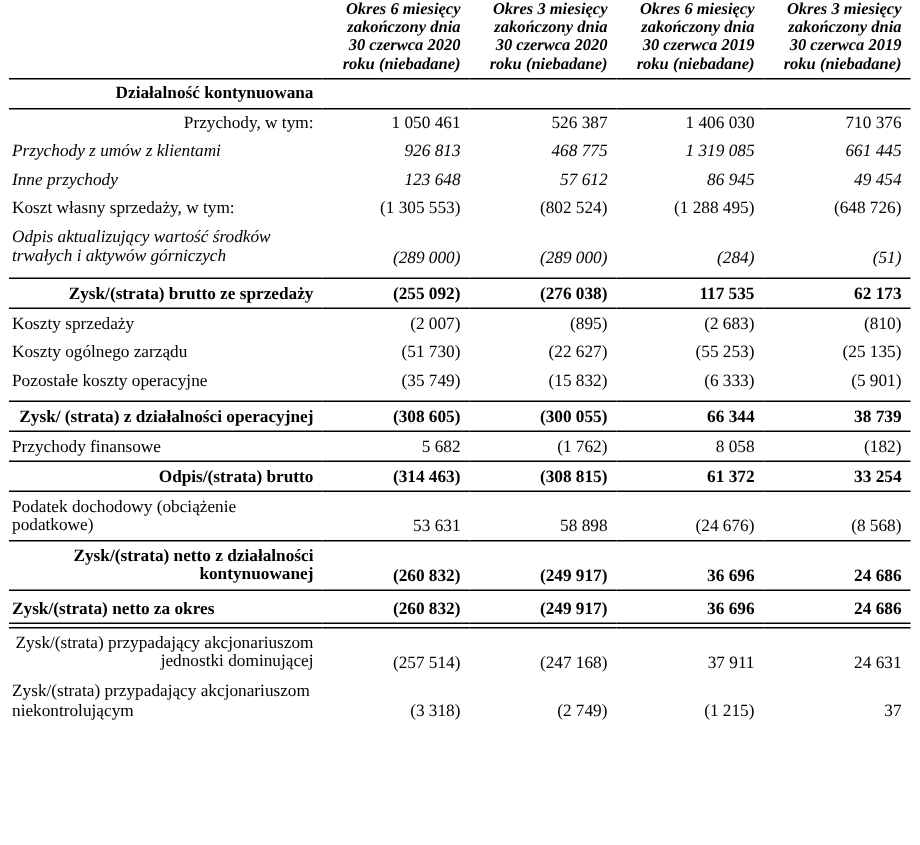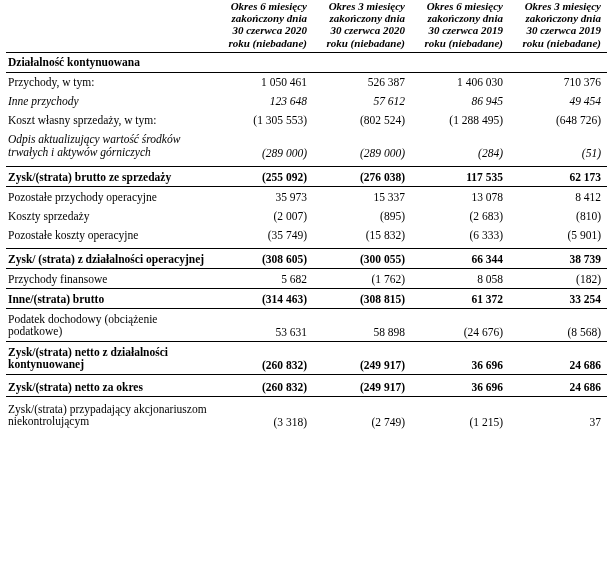--- a/index.html
+++ b/index.html
@@ -55,21 +55,21 @@
   }
   td.num {
     text-align: right;
     padding-right: 6px;
     white-space: nowrap;
   }
   .b { font-weight: bold; }
   .i { font-style: italic; }
   .indent { padding-left: 10px; }
   
-  .bt td { border-top: 1px solid #000; }
+  .bt td { border-top: 1px solid #000; text-align: right; }
   .bb td { border-bottom: 1px solid #000; margin-left: 11px; }
   .spacer td { height: 4px; padding: 0; line-height: 4px; font-size: 0; }
   .spacer-sm td { height: 2px; padding: 0; line-height: 2px; font-size: 0; }
   .two-line { line-height: 12.6px; }
 </style>
 </head>
 <body>
 
 <div class="sheet">
   <table class="fin">
@@ -120,20 +120,27 @@
       </tr>
 
       <tr class="row bt">
         <td class="label">Przychody, w tym:</td>
         <td class="num">1 050 461</td>
         <td class="num">526 387</td>
         <td class="num">1 406 030</td>
         <td class="num">710 376</td>
       </tr>
 
+      <tr class="row">
+        <td class="label i indent">Przychody z umów z klientami</td>
+        <td class="num i">926 813</td>
+        <td class="num i">468 775</td>
+        <td class="num i">1 319 085</td>
+        <td class="num i">661 445</td>
+      </tr>
 
       <tr class="row">
         <td class="label i indent">Inne przychody</td>
         <td class="num i">123 648</td>
         <td class="num i">57 612</td>
         <td class="num i">86 945</td>
         <td class="num i">49 454</td>
       </tr>
 
       <tr class="row">
@@ -157,36 +164,36 @@
         </tr>
 
       <tr class="row bt bb">
         <td class="label b">Zysk/(strata) brutto ze sprzedaży</td>
         <td class="num b">(255 092)</td>
         <td class="num b">(276 038)</td>
         <td class="num b">117 535</td>
         <td class="num b">62 173</td>
       </tr>
 
-      <tr class="row">
-        <td class="label">Pozostałe przychody operacyjne</td>
-        <td class="num">35 973</td>
-        <td class="num">15 337</td>
-        <td class="num">13 078</td>
-        <td class="num">8 412</td>
-      </tr>
 
       <tr class="row">
         <td class="label">Koszty sprzedaży</td>
         <td class="num">(2 007)</td>
         <td class="num">(895)</td>
         <td class="num">(2 683)</td>
         <td class="num">(810)</td>
       </tr>
 
+      <tr class="row">
+        <td class="label">Koszty ogólnego zarządu</td>
+        <td class="num">(51 730)</td>
+        <td class="num">(22 627)</td>
+        <td class="num">(55 253)</td>
+        <td class="num">(25 135)</td>
+      </tr>
 
       <tr class="row">
         <td class="label">Pozostałe koszty operacyjne</td>
         <td class="num">(35 749)</td>
         <td class="num">(15 832)</td>
         <td class="num">(6 333)</td>
         <td class="num">(5 901)</td>
       </tr>
 
       <tr class="spacer">
@@ -204,21 +211,21 @@
       <tr class="row">
         <td class="label">Przychody finansowe</td>
         <td class="num">5 682</td>
         <td class="num">(1 762)</td>
         <td class="num">8 058</td>
         <td class="num">(182)</td>
       </tr>
 
 
       <tr class="row bt bb">
-        <td class="label b">Inne/(strata) brutto</td>
+        <td class="label b">Odpis/(strata) brutto</td>
         <td class="num b">(314 463)</td>
         <td class="num b">(308 815)</td>
         <td class="num b">61 372</td>
         <td class="num b">33 254</td>
       </tr>
 
       <tr class="row">
         <td class="label two-line">Podatek dochodowy (obciążenie podatkowe)</td>
         <td class="num">53 631</td>
         <td class="num">58 898</td>
@@ -243,20 +250,27 @@
         <td class="num b">(260 832)</td>
         <td class="num b">(249 917)</td>
         <td class="num b">36 696</td>
         <td class="num b">24 686</td>
       </tr>
 
       <tr class="spacer-sm">
           <td colspan="5"></td>
         </tr>
 
+      <tr class="row bt">
+        <td class="label two-line">Zysk/(strata) przypadający akcjonariuszom jednostki dominującej</td>
+        <td class="num">(257 514)</td>
+        <td class="num">(247 168)</td>
+        <td class="num">37 911</td>
+        <td class="num">24 631</td>
+      </tr>
 
       <tr class="row">
         <td class="label two-line">Zysk/(strata) przypadający akcjonariuszom niekontrolującym</td>
         <td class="num">(3 318)</td>
         <td class="num">(2 749)</td>
         <td class="num">(1 215)</td>
         <td class="num">37</td>
       </tr>
 
     </tbody>

